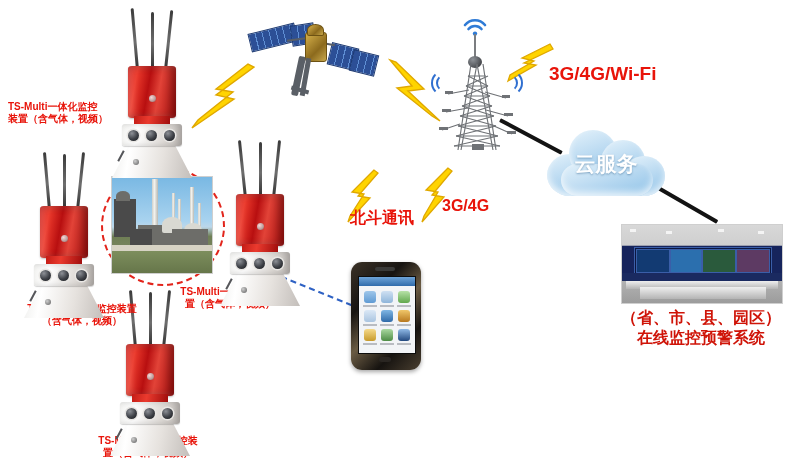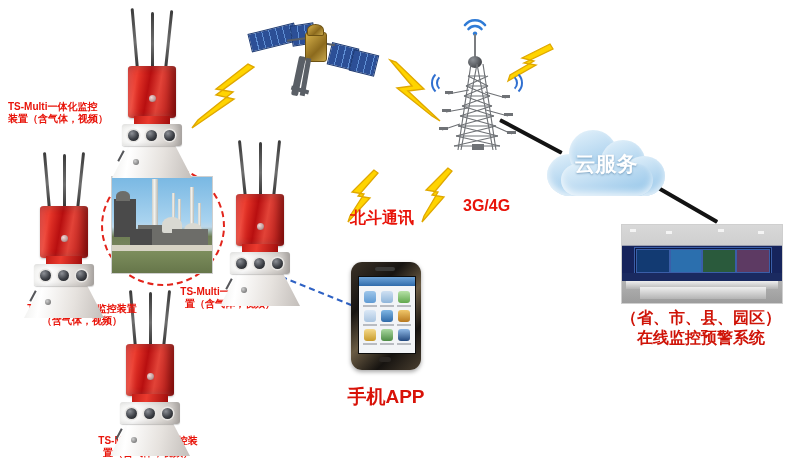--- a/index.html
+++ b/index.html
@@ -375,22 +375,22 @@
 
   <div class="lbl lbl-dev center" style="left:155px;top:275px;width:150px;">TS-Multi一体化监控装
 置（含气体，视频）</div>
 
   <div class="lbl lbl-dev center" style="left:73px;top:424px;width:150px;">TS-Multi一体化监控装
 置（含气体，视频）</div>
 
 
   <div class="lbl lbl-mid" style="left:350px;top:208px;">北斗通讯</div>
 
-  <div class="lbl lbl-mid" style="left:463px;top:196px;">3G/4G</div>
-
-
-
-  <div class="lbl lbl-big center" style="left:336px;top:385px;width:100px;color:#d81208;">手机APP</div>
+  <div class="lbl lbl-mid" style="left:442px;top:196px;">3G/4G</div>
+
+  <div class="lbl lbl-big" style="left:549px;top:62px;">3G/4G/Wi-Fi</div>
+
+
 
   <div class="lbl lbl-mid center lbl-dark" style="left:605px;top:308px;width:192px;line-height:1.25;">（省、市、县、园区）
 在线监控预警系统</div>
 
 </div>
 
 </body></html>

